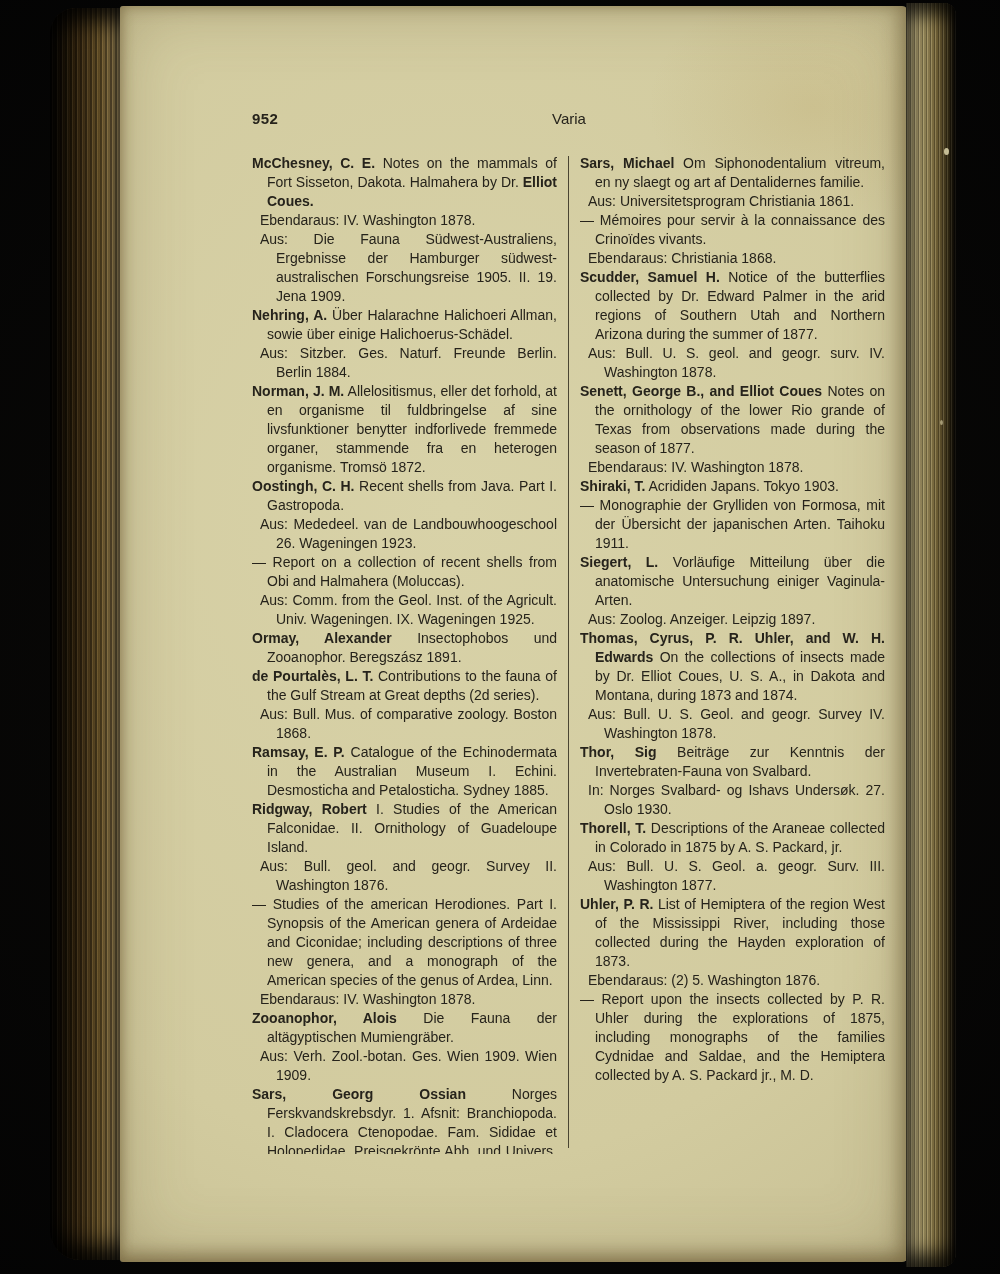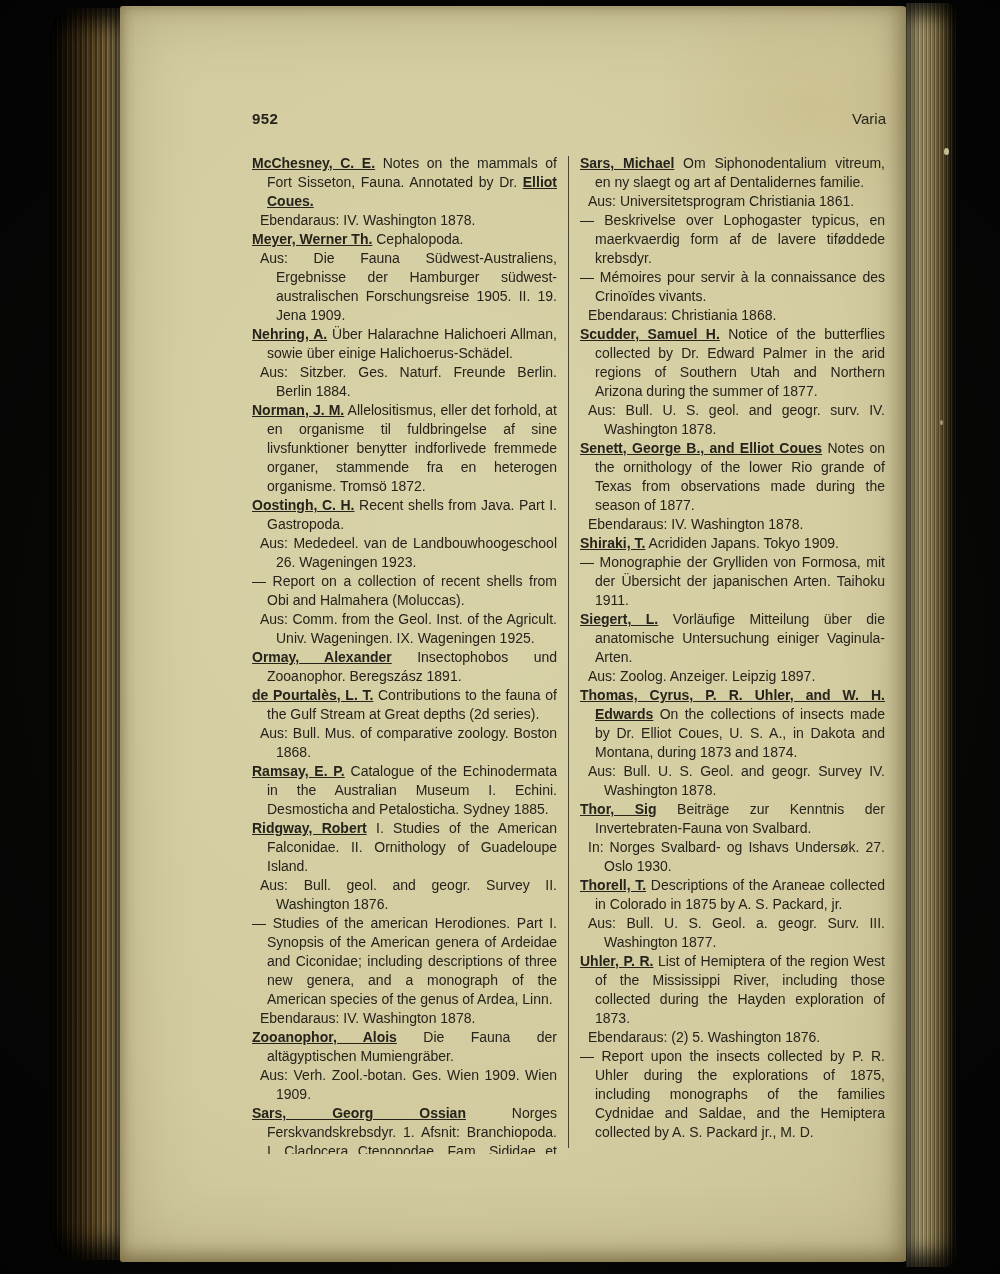--- a/index.html
+++ b/index.html
@@ -35,49 +35,48 @@
       linear-gradient(90deg,#c0b283 0%,#a99a68 30%,#7d6c3e 60%,#463a1c 85%,#15100a 100%);
     box-shadow:inset 0 12px 18px rgba(0,0,0,.75), inset 0 -14px 18px rgba(0,0,0,.75);}
   .speck{position:absolute;border-radius:50%;background:#e9e0b5;}
   .speck.s1{left:944px;top:148px;width:5px;height:7px;opacity:.8;}
   .speck.s2{left:940px;top:420px;width:3px;height:5px;opacity:.55;}
 
   
   .content{position:absolute;left:132px;top:102px;width:634px;color:var(--ink,#26231b);}
   .page-header{position:relative;height:26px;font-size:15px;}
   .page-num{position:absolute;left:0;top:2px;font-weight:600;letter-spacing:.4px;}
-  .running-title{position:absolute;left:0;right:0;top:2px;text-align:right;}
+  .running-title{position:absolute;left:0;right:0;top:2px;text-align:center;}
   .columns{display:flex;margin-top:20px;max-height:1000px;overflow:hidden;}
   .col{width:305px;font-size:14px;line-height:19px;}
   .divider{width:1px;background:rgba(35,30,18,.78);margin:2px 11px 6px 11px;}
   .para{margin:0;text-align:justify;}
   .para.entry,.para.dash{padding-left:15px;text-indent:-15px;}
   .para.src{padding-left:24px;text-indent:-16px;}
-  .b{font-weight:700;text-decoration:underline;}
+  .b{font-weight:700;}
 </style>
 </head>
 <body>
 
 <div class="scene">
   <div class="stack-left"></div>
 
   <div class="page">
     <div class="content">
       <div class="page-header">
         <span class="page-num">952</span>
         <span class="running-title">Varia</span>
       </div>
       <div class="columns">
         <div class="col" id="col-left">
             <div>
-              <p class="para entry"><span class="b">McChesney, C. E.</span><span class="r">  Notes on the mammals of Fort Sisseton, Fauna. Annotated by Dr. </span><span class="b">Elliot Coues.</span></p>
+              <p class="para entry"><span class="b">McChesney, C. E.</span><span class="r">  Notes on the mammals of Fort Sisseton, Dakota. Halmahera by Dr. </span><span class="b">Elliot Coues.</span></p>
               <p class="para src"><span class="r">Ebendaraus: IV. Washington 1878.</span></p>
             </div>
             <div>
-              <p class="para entry"><span class="b">Meyer, Werner Th.</span><span class="r">  Cephalopoda.</span></p>
               <p class="para src"><span class="r">Aus: Die Fauna Südwest-Australiens, Ergebnisse der Hamburger südwest-australischen Forschungsreise 1905. II. 19. Jena 1909.</span></p>
             </div>
             <div>
               <p class="para entry"><span class="b">Nehring, A.</span><span class="r">  Über Halarachne Halichoeri Allman, sowie über einige Halichoerus-Schädel.</span></p>
               <p class="para src"><span class="r">Aus: Sitzber. Ges. Naturf. Freunde Berlin. Berlin 1884.</span></p>
             </div>
             <div>
               <p class="para entry"><span class="b">Norman, J. M.</span><span class="r">  Allelositismus, eller det forhold, at en organisme til fuldbringelse af sine livsfunktioner benytter indforlivede fremmede organer, stammende fra en heterogen organisme. Tromsö 1872.</span></p>
             </div>
             <div>
@@ -108,34 +107,33 @@
             </div>
             <div>
               <p class="para entry"><span class="b">Sars, Georg Ossian</span><span class="r">  Norges Ferskvandskrebsdyr. 1. Afsnit: Branchiopoda. I. Cladocera Ctenopodae. Fam. Sididae et Holopedidae. Preisgekrönte Abh. und Univers. Programm 1863. Christiania 1865.</span></p>
             </div>
           </div>
         <div class="divider"></div>
         <div class="col" id="col-right">
             <div>
               <p class="para entry"><span class="b">Sars, Michael</span><span class="r">  Om Siphonodentalium vitreum, en ny slaegt og art af Dentalidernes familie.</span></p>
               <p class="para src"><span class="r">Aus: Universitetsprogram Christiania 1861.</span></p>
-              <p class="para dash"><span class="r">— Beskrivelse over Lophogaster typicus, en maerkvaerdig form af de lavere tiføddede krebsdyr.</span></p>
               <p class="para dash"><span class="r">— Mémoires pour servir à la connaissance des Crinoïdes vivants.</span></p>
               <p class="para src"><span class="r">Ebendaraus: Christiania 1868.</span></p>
             </div>
             <div>
               <p class="para entry"><span class="b">Scudder, Samuel H.</span><span class="r">  Notice of the butterflies collected by Dr. Edward Palmer in the arid regions of Southern Utah and Northern Arizona during the summer of 1877.</span></p>
               <p class="para src"><span class="r">Aus: Bull. U. S. geol. and geogr. surv. IV. Washington 1878.</span></p>
             </div>
             <div>
               <p class="para entry"><span class="b">Senett, George B., and Elliot Coues</span><span class="r">  Notes on the ornithology of the lower Rio grande of Texas from observations made during the season of 1877.</span></p>
               <p class="para src"><span class="r">Ebendaraus: IV. Washington 1878.</span></p>
             </div>
             <div>
-              <p class="para entry"><span class="b">Shiraki, T.</span><span class="r">  Acrididen Japans. Tokyo 1909.</span></p>
+              <p class="para entry"><span class="b">Shiraki, T.</span><span class="r">  Acrididen Japans. Tokyo 1903.</span></p>
               <p class="para dash"><span class="r">— Monographie der Grylliden von Formosa, mit der Übersicht der japanischen Arten. Taihoku 1911.</span></p>
             </div>
             <div>
               <p class="para entry"><span class="b">Siegert, L.</span><span class="r">  Vorläufige Mitteilung über die anatomische Untersuchung einiger Vaginula-Arten.</span></p>
               <p class="para src"><span class="r">Aus: Zoolog. Anzeiger. Leipzig 1897.</span></p>
             </div>
             <div>
               <p class="para entry"><span class="b">Thomas, Cyrus, P. R. Uhler, and W. H. Edwards</span><span class="r">  On the collections of insects made by Dr. Elliot Coues, U. S. A., in Dakota and Montana, during 1873 and 1874.</span></p>
               <p class="para src"><span class="r">Aus: Bull. U. S. Geol. and geogr. Survey IV. Washington 1878.</span></p>
             </div>

